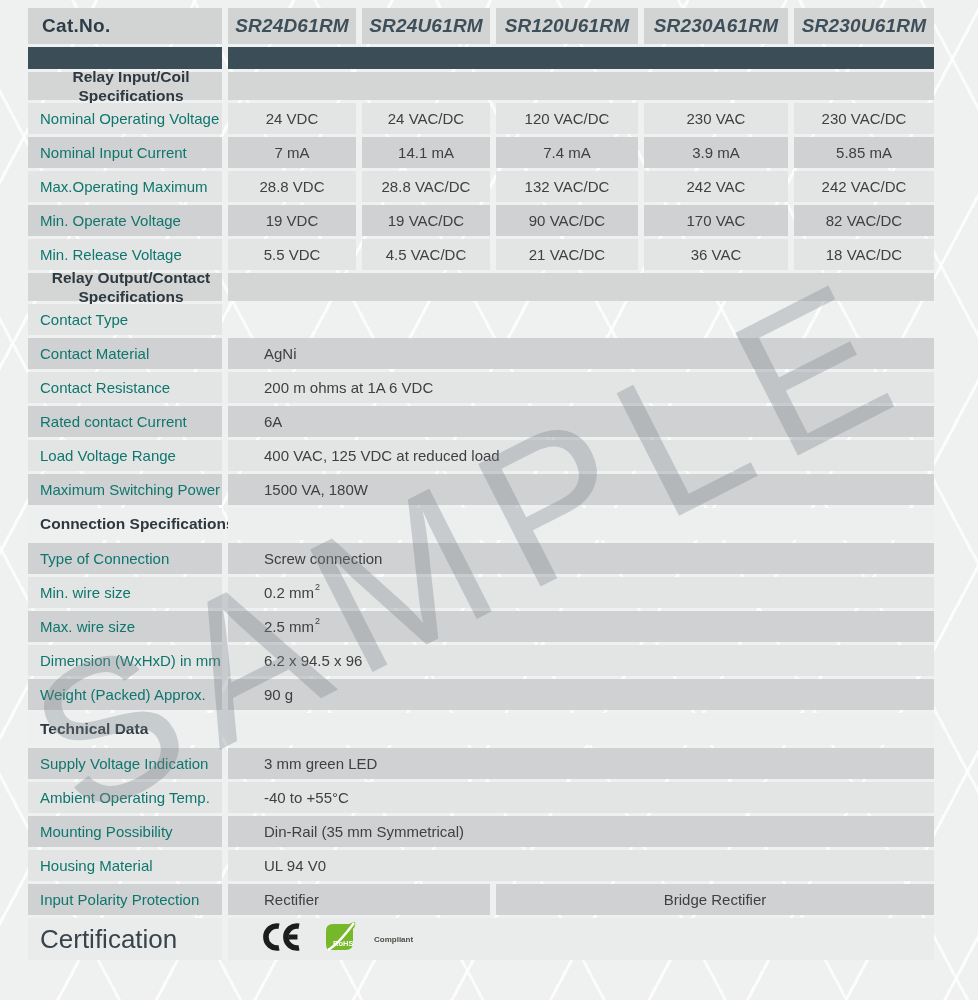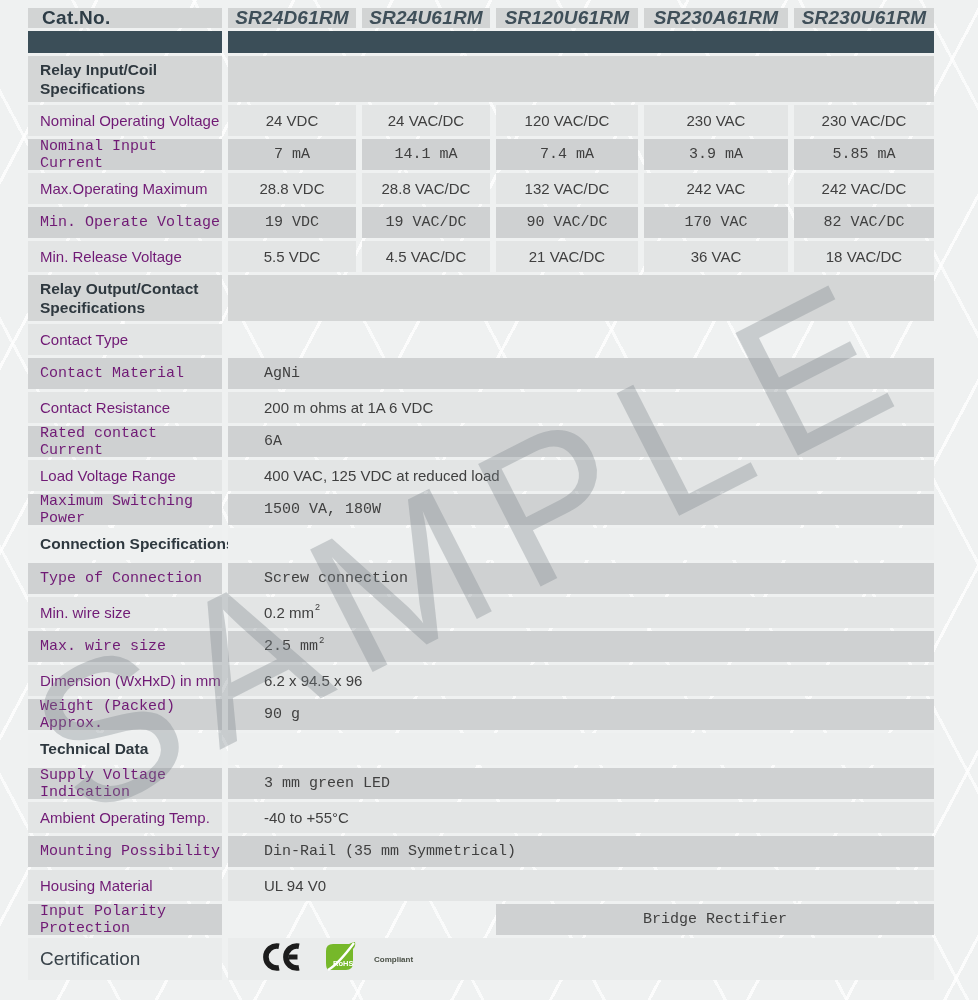--- a/index.html
+++ b/index.html
@@ -15,45 +15,45 @@
   }
   .spec-table{position:absolute;left:28px;top:8px;width:906px;}
   .row{display:grid;grid-template-columns:194px 128px 128px 142px 144px 140px;column-gap:6px;margin-bottom:3px;}
   .cell{display:flex;align-items:center;box-sizing:border-box;}
   .span5{grid-column:2/7;}
   .span2{grid-column:2/4;}
   .span3{grid-column:4/7;}
 
   
   .light{background:#e3e5e5;}
-  .dark{background:#cfd1d2;font-family:Liberation Mono, monospace;}
+  .dark{background:#cfd1d2;}
   .gray{background:#d4d6d6;}
   .xlight{background:#eaecec;}
   .bar{background:#3b4e58;}
 
   
-  .header-row .cell{height:20px;background:#d2d4d4;}
+  .header-row .cell{height:36px;background:#d2d4d4;}
   .bar-row .cell{height:22px;}
-  .sec-tall .cell{height:46px;}
+  .sec-tall .cell{height:28px;text-align:center;}
   .sec-flat .cell{height:32px;}
   .data-row .cell{height:31px;}
   .cert-row .cell{height:42px;}
 
   
   .catno{font-size:19px;font-weight:bold;color:#2d3c46;padding-left:14px;letter-spacing:.3px;}
   .model{font-size:19px;font-weight:bold;color:#3f4f59;justify-content:center;letter-spacing:.2px;white-space:nowrap;font-style:italic;}
-  .label-cell{font-size:15px;color:#701a75;padding-left:12px;}
+  .label-cell{font-size:15px;color:#0f766e;padding-left:12px;}
   .sec-label{font-size:15.5px;font-weight:bold;color:#2e383f;line-height:1.25;padding-left:12px;white-space:normal;}
   .sec-flat .sec-label{white-space:nowrap;background:#eef0f0;}
   .sec-flat .span5{background:#edefef;}
   .value{font-size:15px;color:#404040;}
   .v-center{justify-content:center;}
   .v-left{padding-left:36px;}
   .sup{font-size:9px;vertical-align:super;line-height:1;margin-left:1px;position:relative;top:-5px;}
-  .cert-label{font-size:19px;font-weight:normal;color:#39434a;padding-left:12px;}
+  .cert-label{font-size:26px;font-weight:normal;color:#39434a;padding-left:12px;}
   .cert-cell{padding-left:34px;gap:23px;}
   .compliant{font-size:8px;color:#4a5046;font-weight:bold;margin-left:-6px;}
 
   .watermark{
     position:absolute;left:470px;top:545px;
     transform:translate(-50%,-50%) rotate(-27deg);
     font-size:200px;letter-spacing:22px;
     color:rgba(122,131,137,0.33);
     white-space:nowrap;z-index:5;pointer-events:none;
     font-family:"Liberation Sans", sans-serif;
@@ -220,20 +220,21 @@
       <div class="cell span5 dark value v-left">Din-Rail (35 mm Symmetrical)</div>
     </div>
 
     <div class="row data-row">
       <div class="cell light label-cell">Housing Material</div>
       <div class="cell span5 light value v-left">UL 94 V0</div>
     </div>
 
     <div class="row data-row">
       <div class="cell dark label-cell">Input Polarity Protection</div>
+      <div class="cell span2 dark value v-left">Rectifier</div>
       <div class="cell span3 dark value v-center">Bridge Rectifier</div>
     </div>
 
     <div class="row cert-row">
       <div class="cell xlight cert-label">Certification</div>
       <div class="cell span5 xlight cert-cell">
         <span>
           <svg width="40" height="30" viewBox="0 0 40 30" aria-hidden="true">
             <path d="M17 4.2 A11 11 0 1 0 17 25.8" fill="none" stroke="#1c1c1c" stroke-width="5.6"></path>
             <path d="M37 4.2 A11 11 0 1 0 37 25.8" fill="none" stroke="#1c1c1c" stroke-width="5.6"></path>

